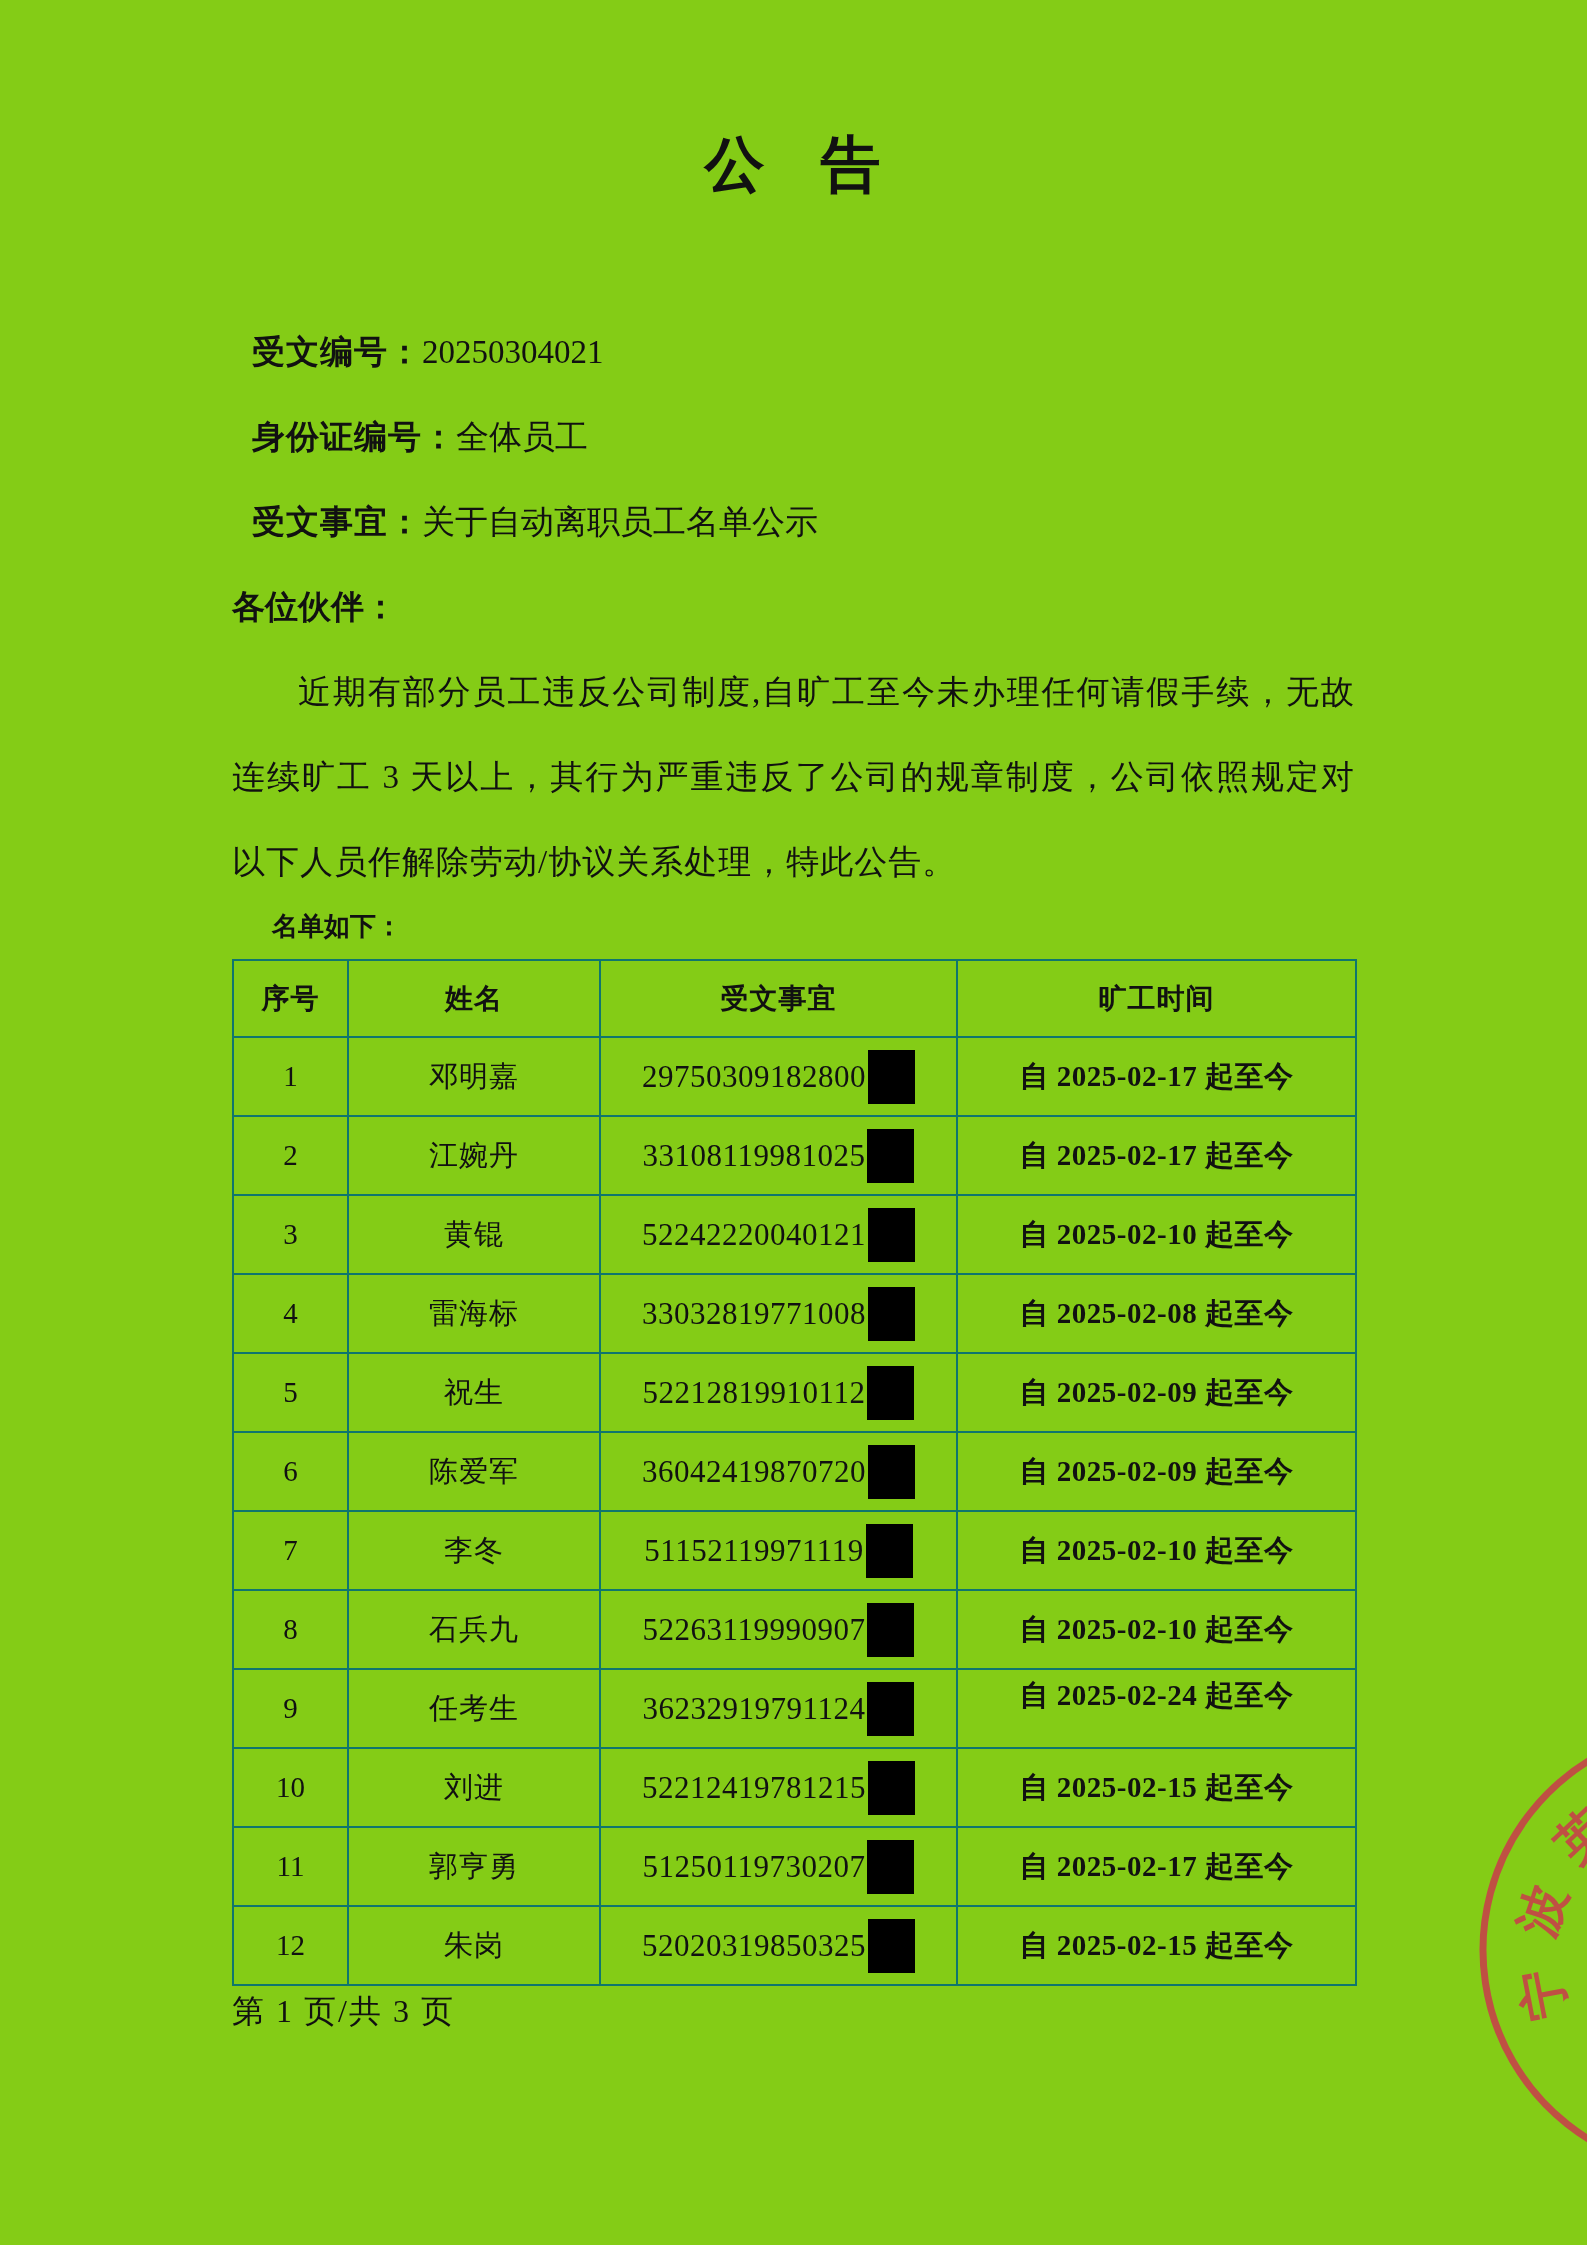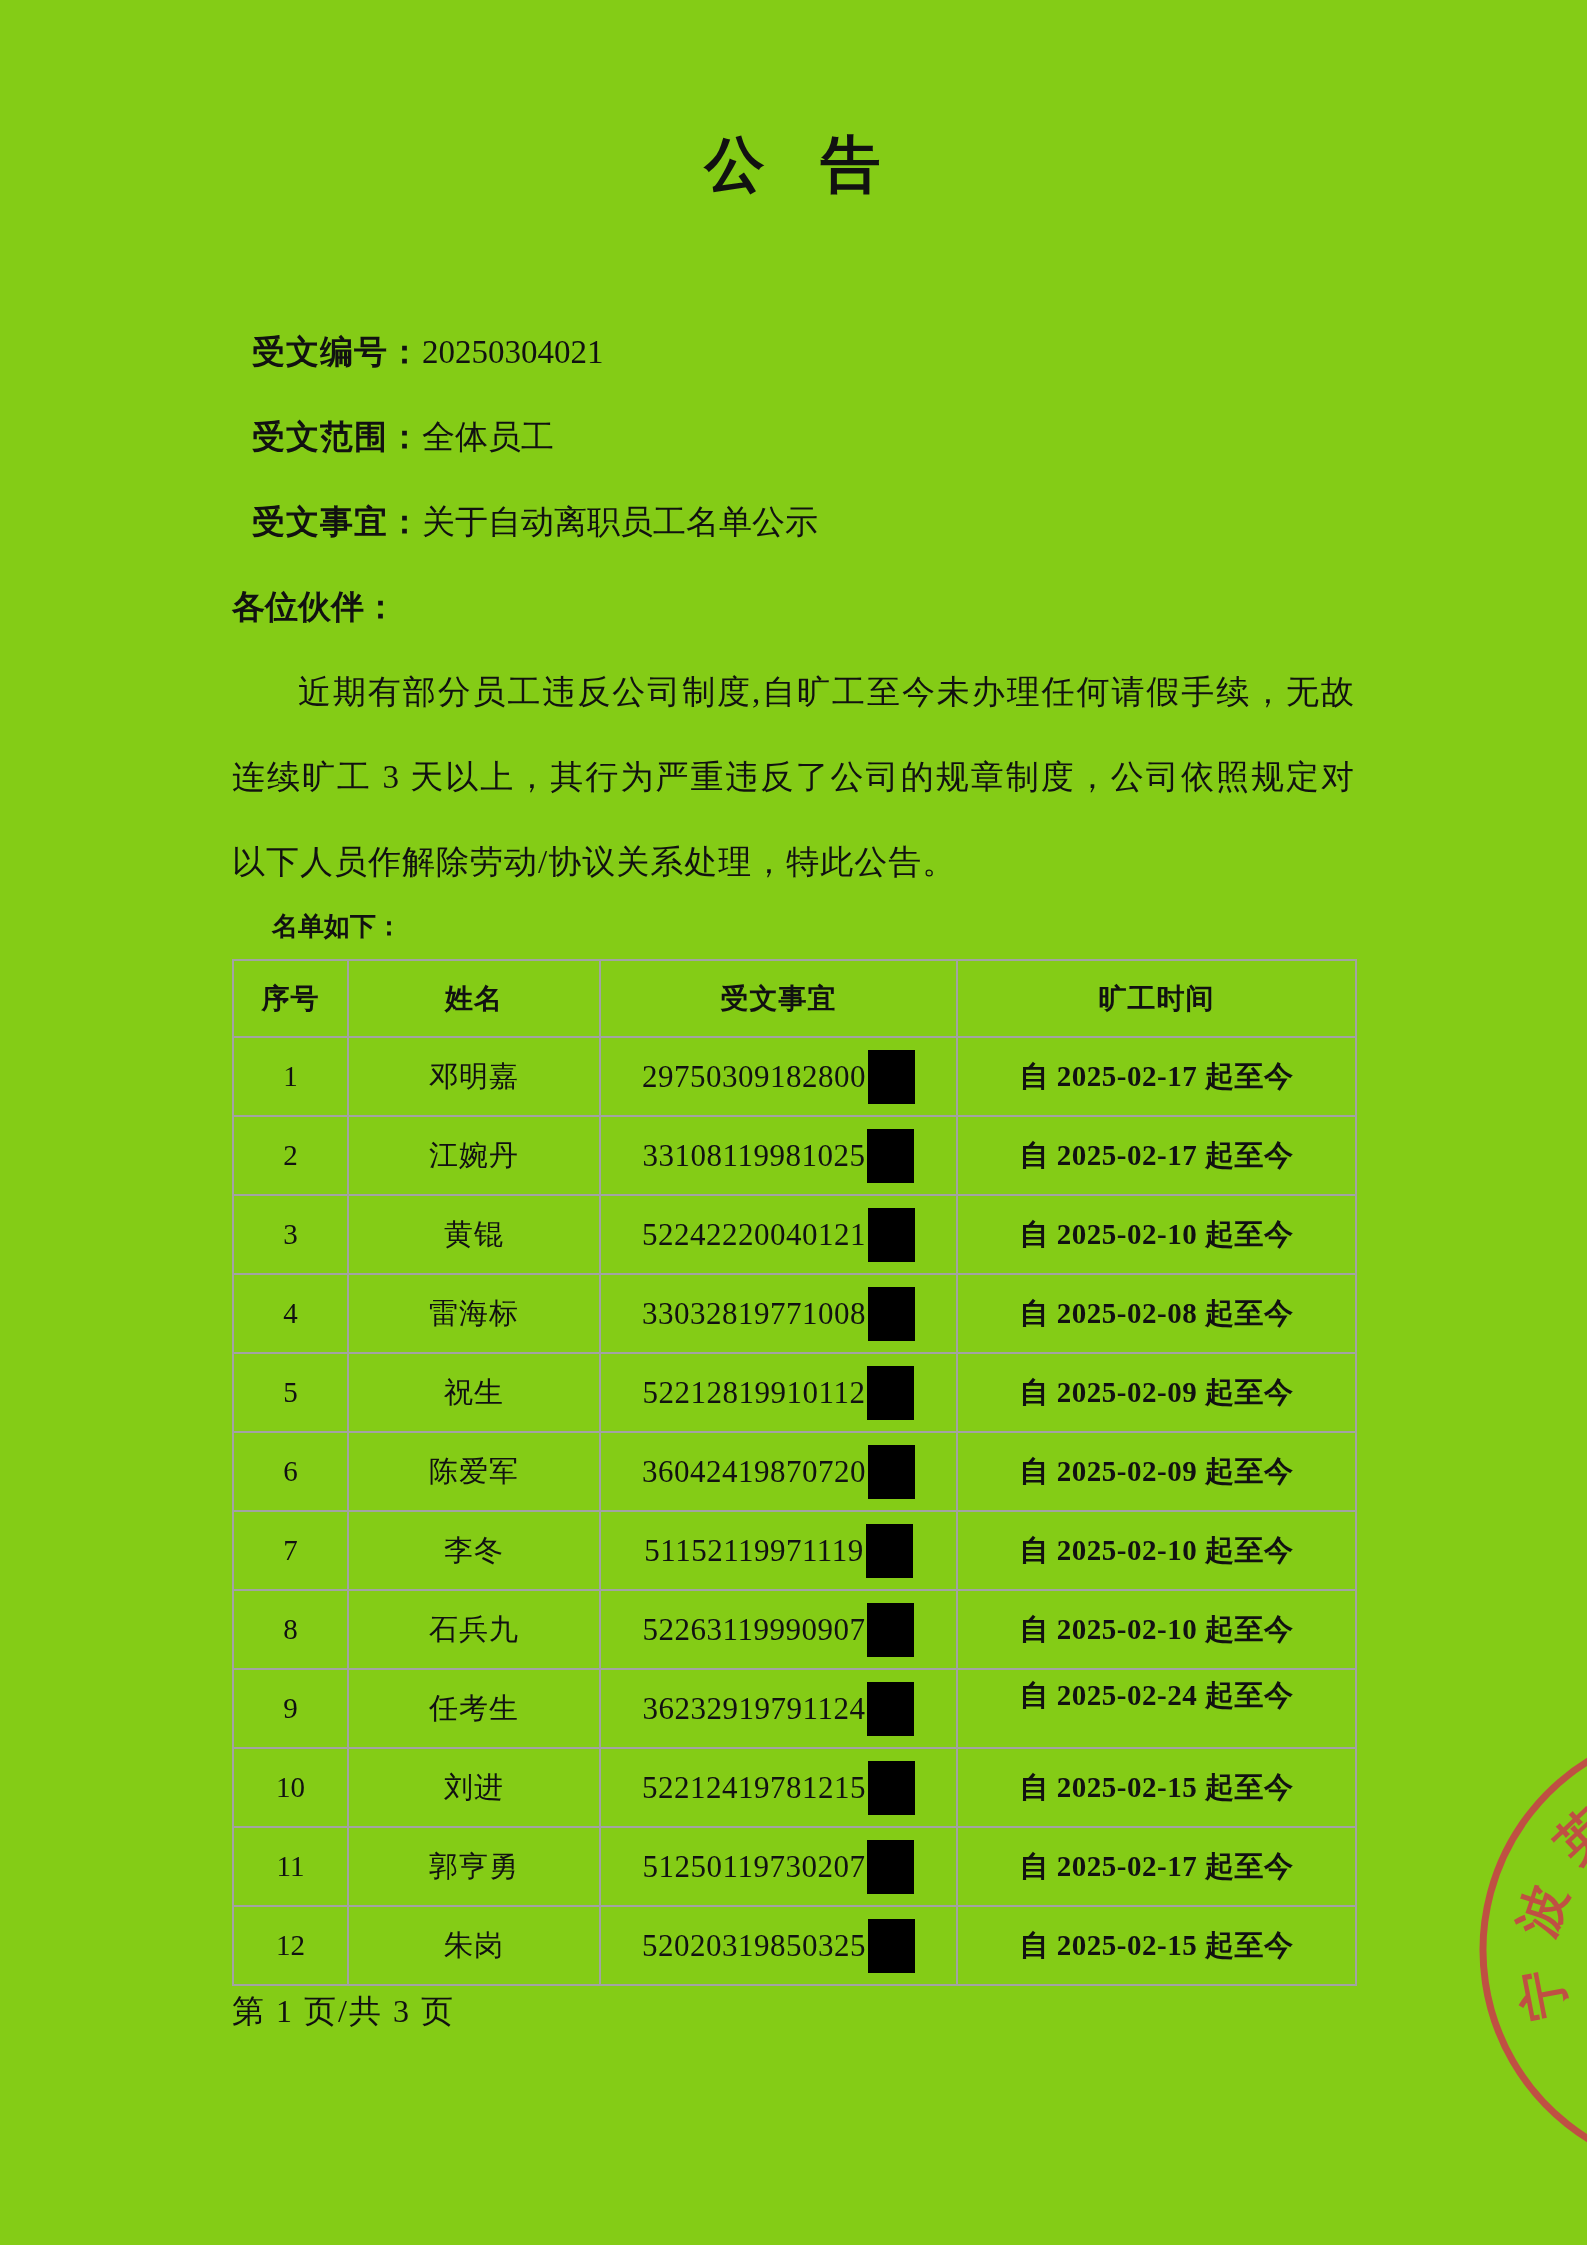--- a/index.html
+++ b/index.html
@@ -39,21 +39,21 @@
 
   .list-intro { height:44px; line-height:44px; font-size:26px; font-weight:bold; margin-top:0;margin-left:40px; }
 
   table.roster {
     margin-top:10px;
     border-collapse:collapse;
     table-layout:fixed;
     width:1123px;
   }
   table.roster th, table.roster td {
-    border:2px solid #a3a3a3;
+    border:2px solid #0f766e;
     text-align:center;
     vertical-align:middle;
     padding:0;
     overflow:hidden;
   }
   table.roster th { height:75px; font-size:28px; font-weight:bold; letter-spacing:1px; }
   table.roster td { height:77px; font-size:29px; }
   td.c-no { font-size:30px; }
   td.c-name { letter-spacing:1px; }
   td.c-id .id-wrap { display:flex; align-items:center; justify-content:center; }
@@ -84,21 +84,21 @@
 <div class="page">
   <div class="content">
 
     <h1 class="title">公 告</h1>
 
     <div class="meta">
       <div class="meta-line">
         <span class="meta-label">受文编号：</span><span class="meta-value">20250304021</span>
       </div>
       <div class="meta-line">
-        <span class="meta-label">受文范围：</span><span class="meta-value">全体员工</span>
+        <span class="meta-label">身份证编号：</span><span class="meta-value">全体员工</span>
       </div>
       <div class="meta-line">
         <span class="meta-label">受文事宜：</span><span class="meta-value">关于自动离职员工名单公示</span>
       </div>
     </div>
 
     <div class="salutation">各位伙伴：</div>
 
     <p class="para">近期有部分员工违反公司制度,自旷工至今未办理任何请假手续，无故连续旷工 3 天以上，其行为严重违反了公司的规章制度，公司依照规定对以下人员作解除劳动/协议关系处理，特此公告。</p>
 

